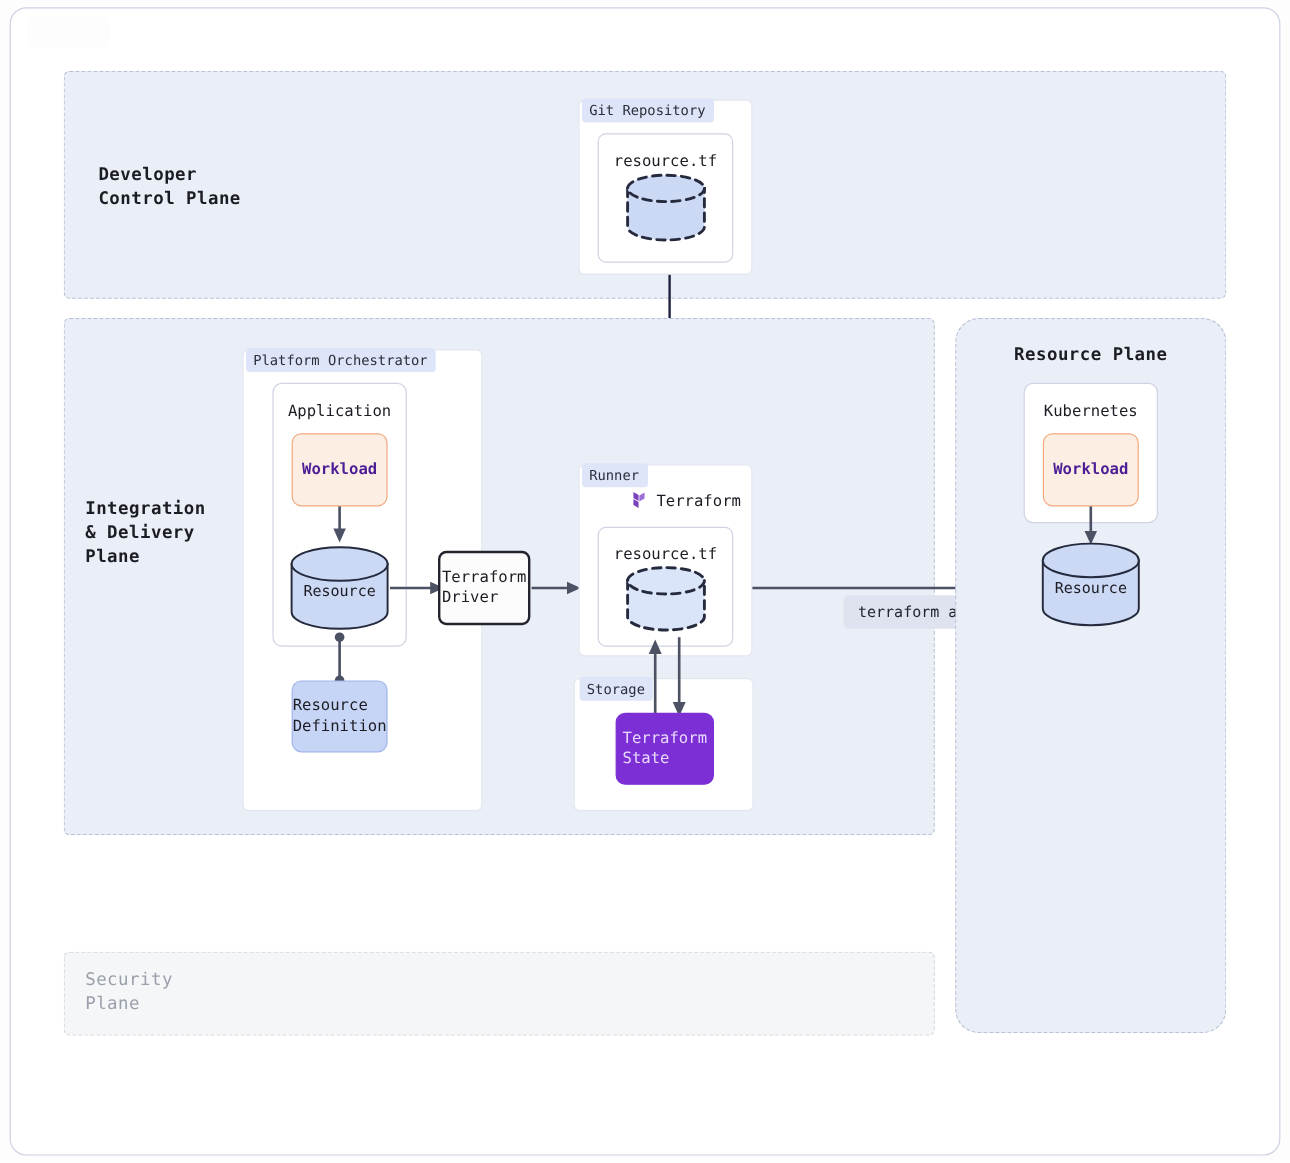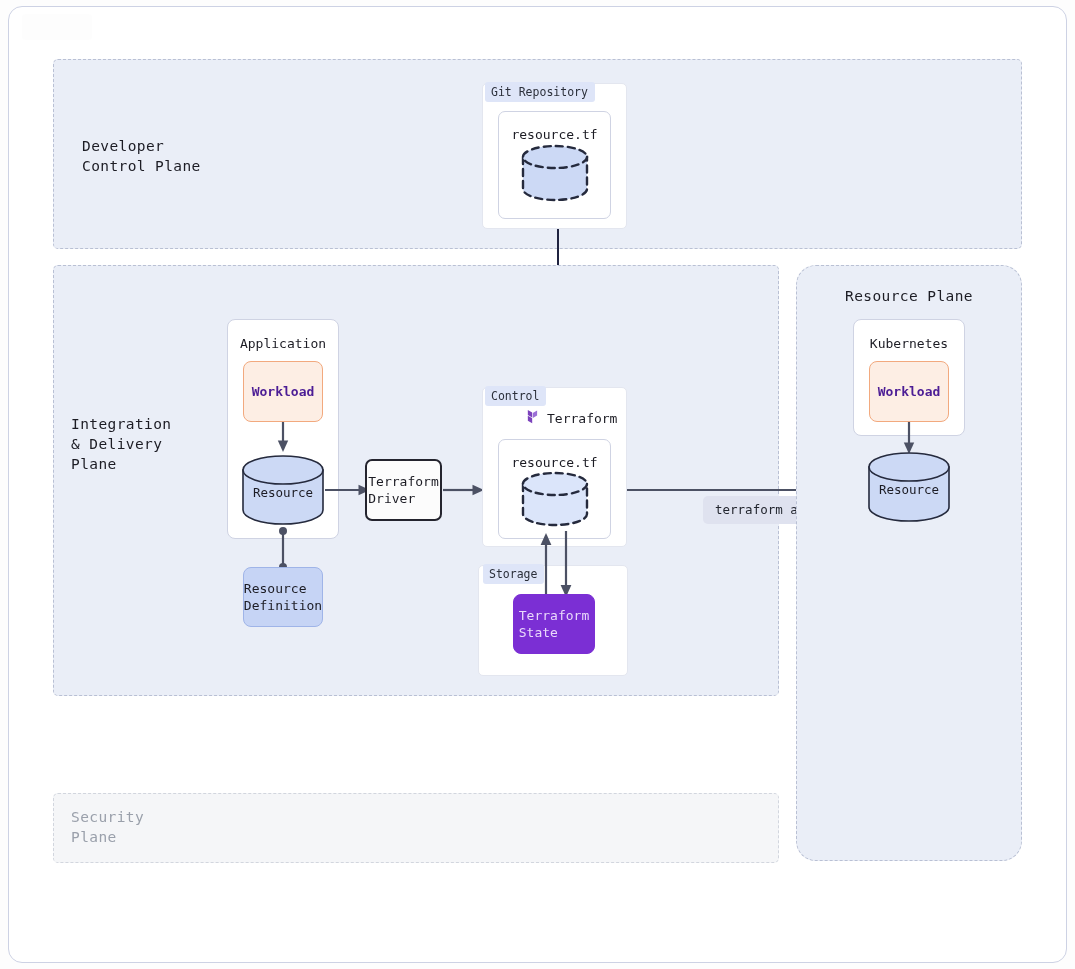--- a/index.html
+++ b/index.html
@@ -48,21 +48,21 @@
     border-radius: 5px;
     background: #eaeef7;
   }
   .plane.muted {
     background: #f5f6f8;
     border-color: #d2d6de;
   }
   .plane-title {
     position: absolute;
     font-size: 14.5px;
-    font-weight: 400;
+    font-weight: 700;
     color: #1c1c24;
     letter-spacing: 0.4px;
     line-height: 20px;
     white-space: pre-line;
   }
   .plane-title.muted {
     color: #9aa0ab;
     font-weight: 400;
   }
   .plane-title.centered {
@@ -220,20 +220,23 @@
       <path d="M10,152 L4.5,140 L15.5,140 Z" fill="#1f2340"></path>
     </svg>
   </div>
 
   <div class="plane" style="left:53px; top:265px; width:726px; height:431px;">
     <div class="plane-title" style="left:17px; top:148px;">Integration
 &amp; Delivery
 Plane</div>
   </div>
 
+  <div class="group" style="left:202px; top:291px; width:200px; height:385px;">
+    <div class="group-badge" style="left:2px; top:8px;">Platform Orchestrator</div>
+  </div>
 
   <div class="box light-card" style="left:227px; top:319px; width:112px; height:220px;">
     <span>Application</span>
   </div>
 
   <div class="box workload" style="left:243px; top:361px; width:80px; height:61px;">
     <span>Workload</span>
   </div>
 
   <div class="conn" style="left:274px; top:422px;">
@@ -277,21 +280,21 @@
   </div>
 
   <div class="conn" style="left:443px; top:481px;">
     <svg width="42" height="18" viewBox="0 0 42 18">
       <line x1="0" y1="9" x2="32" y2="9" stroke="#4c5164" stroke-width="2.2"></line>
       <path d="M41,9 L29.5,3.8 L29.5,14.2 Z" fill="#4c5164"></path>
     </svg>
   </div>
 
   <div class="group" style="left:482px; top:387px; width:145px; height:160px;">
-    <div class="group-badge" style="left:2px; top:8px;">Control</div>
+    <div class="group-badge" style="left:2px; top:8px;">Runner</div>
   </div>
 
   <div class="tf-brand" style="left:521px; top:408px;">
     <span class="tf-logo">
       <svg class="tf-logo" viewBox="0 0 20 22">
         <path d="M7.6,2.2 L12.4,5.0 L12.4,10.5 L7.6,7.7 Z" fill="#7b42bc"></path>
         <path d="M13.1,5.4 L17.9,2.6 L17.9,8.1 L13.1,10.9 Z" fill="#9b6fd6"></path>
         <path d="M7.6,8.6 L12.4,11.4 L12.4,16.9 L7.6,14.1 Z" fill="#7b42bc"></path>
       </svg>
     </span>

